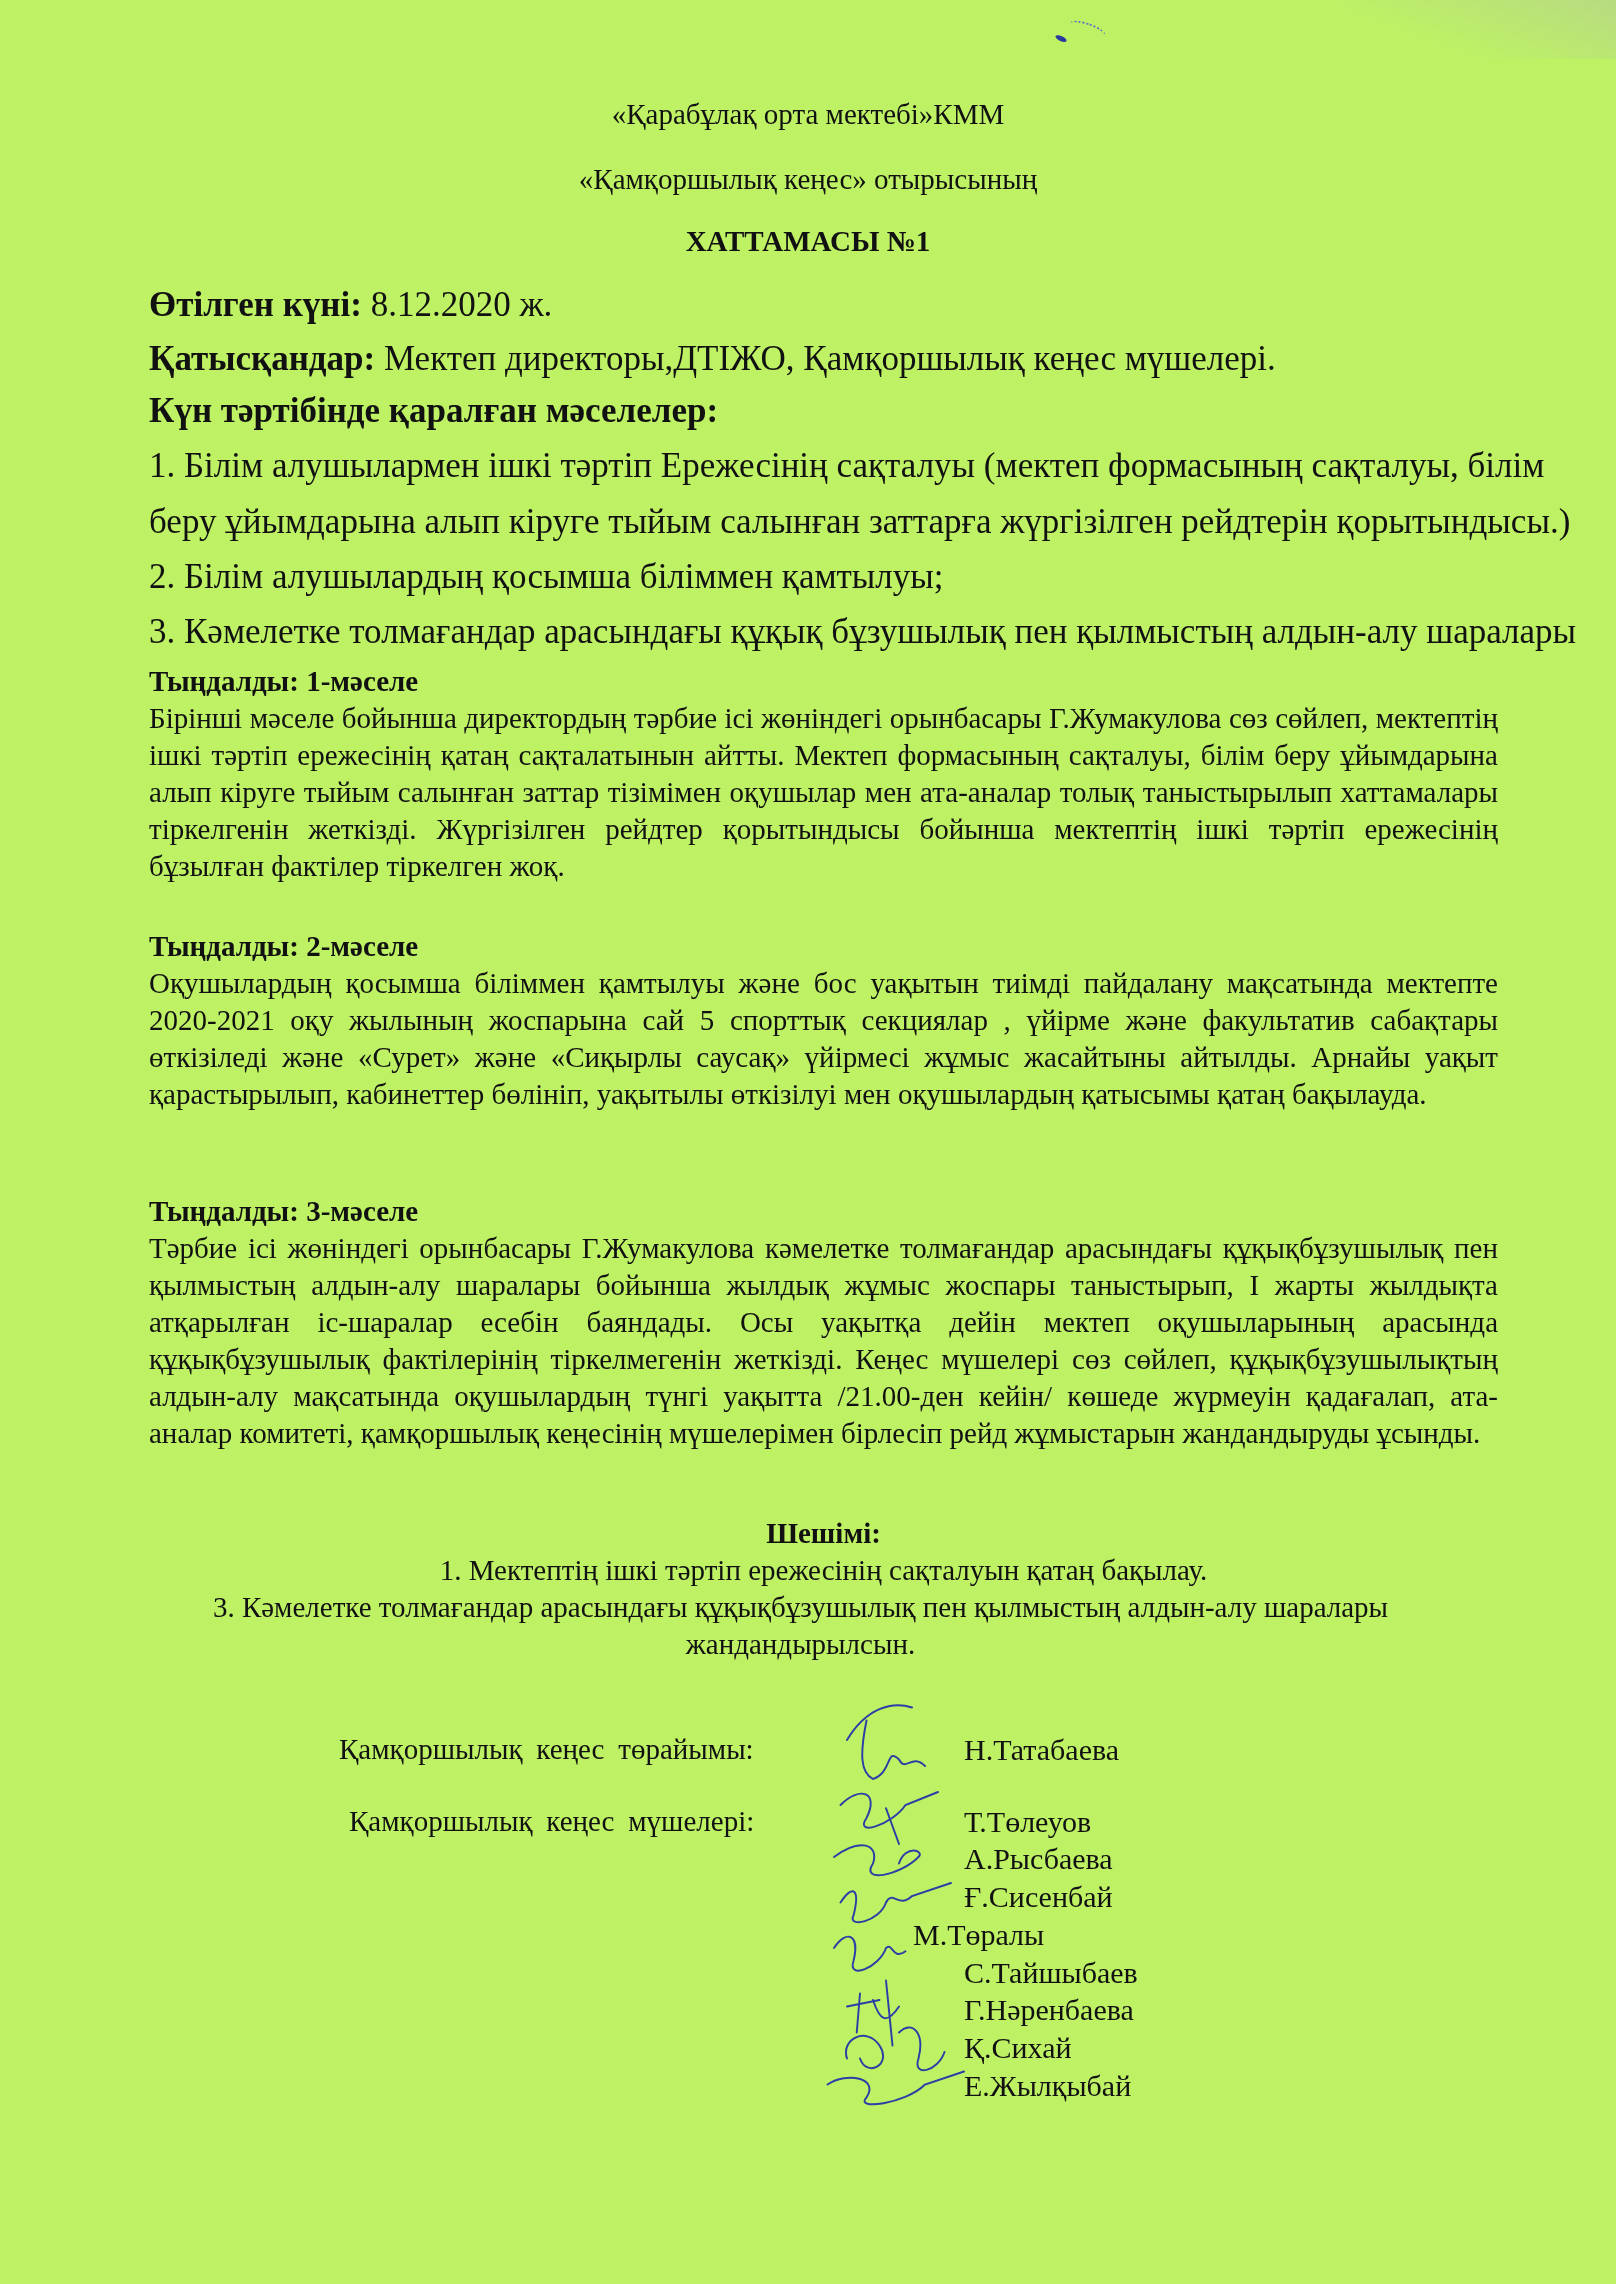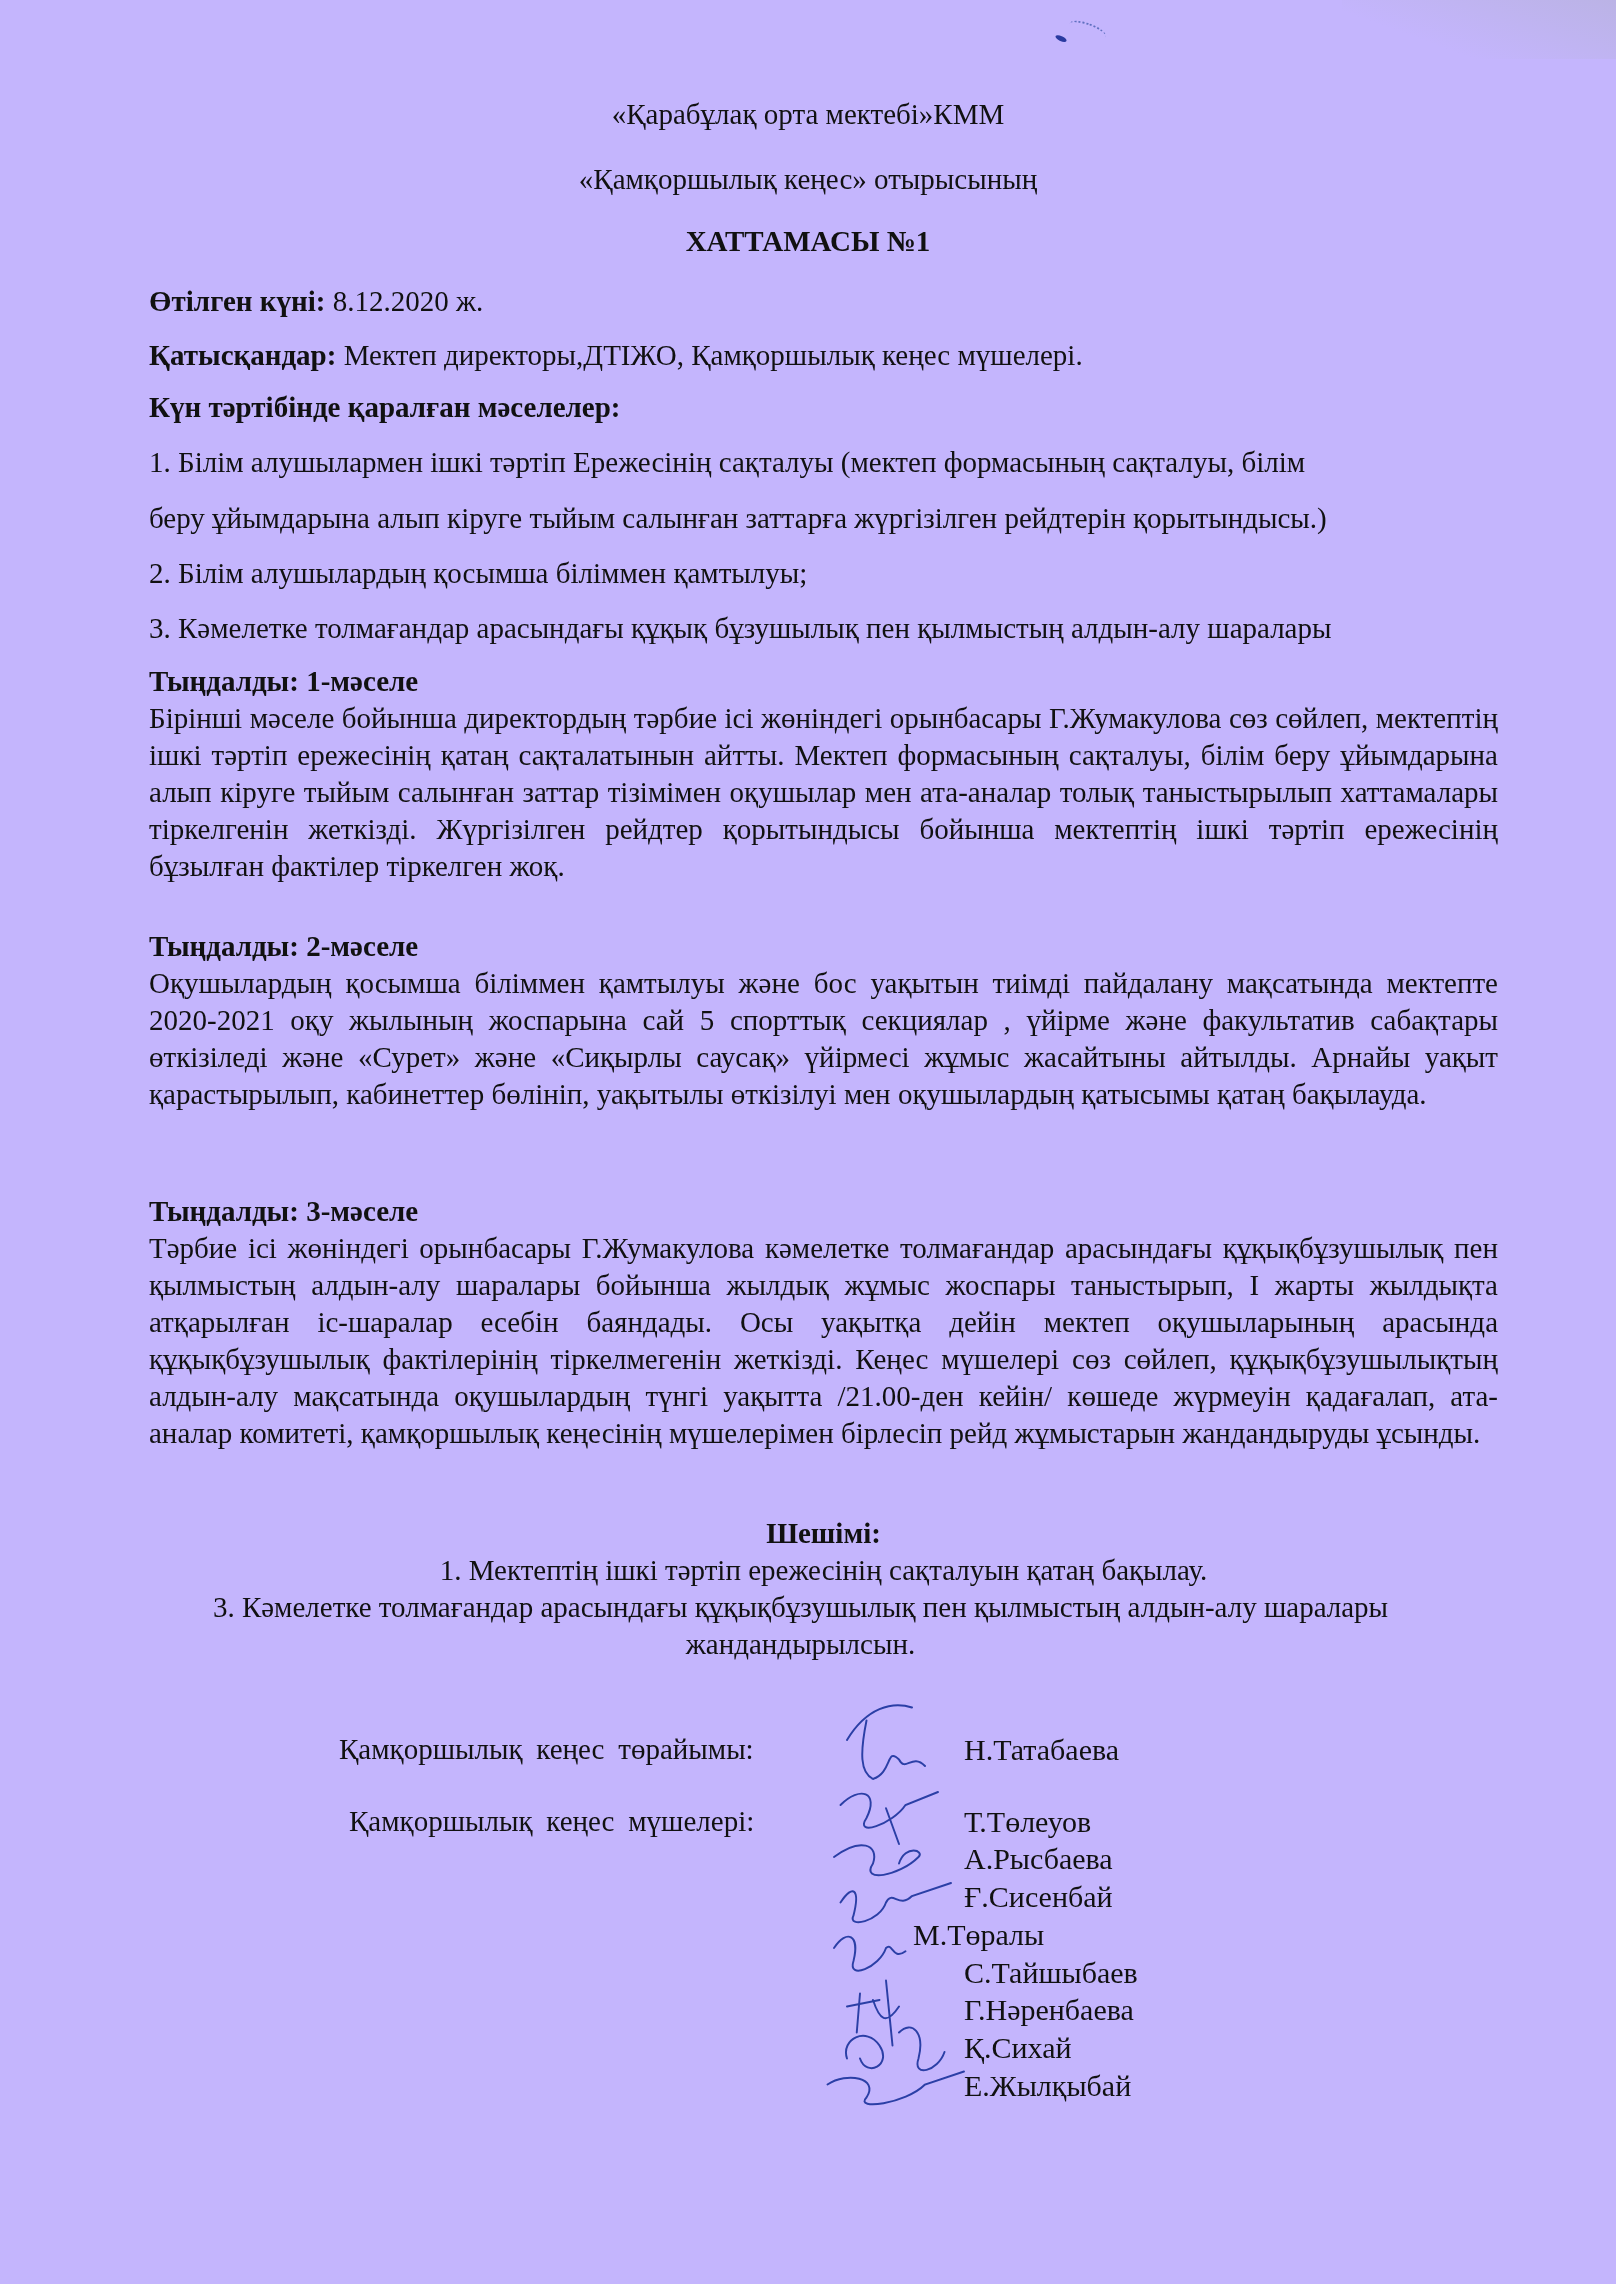--- a/index.html
+++ b/index.html
@@ -1,29 +1,29 @@
 <!DOCTYPE html>
 <html style="font-size:10.4px"><head>
 <meta charset="utf-8">
 <style>
   html, body { margin: 0; padding: 0; background: #ffffff; }
   body { width: 1616px; height: 2284px; position: relative; overflow: hidden;
          font-family: "Liberation Serif", "DejaVu Serif", serif; color: #111; }
-  .page { position: absolute; left: 0; top: 0; width: 1616px; height: 2284px; background: #c4b5fd; }
+  .page { position: absolute; left: 0; top: 0; width: 1616px; height: 2284px; background: #bef264; }
   .scan-shadow { position: absolute; right: 0; top: 0; width: 274px; height: 59px;
          background: linear-gradient(200deg, rgba(170,175,185,0.35), rgba(255,255,255,0) 70%); }
   .ink-mark { position: absolute; left: 1055px; top: 36px; width: 11.7px; height: 5.2px; border-radius: 50%; background: #2a3aa0; transform: rotate(25deg); }
   .ink-mark2 { position: absolute; left: 1068px; top: 23px; width: 39px; height: 13px; border-top: 2px dotted #6070c0; border-radius: 50%; transform: rotate(20deg); }
 
   .center { position: absolute; left: 0; width: 1616px; text-align: center; font-size: 29px; }
   .h1 { top: 98px; }
   .h2 { top: 163px; }
   .h3 { top: 225px; font-weight: bold; }
 
-  .line { position: absolute; left: 149px; font-size: 29px; white-space: nowrap; }
+  .line { position: absolute; left: 149px; font-size: 35px; white-space: nowrap; }
   .b { font-weight: bold; }
 
   .para { position: absolute; left: 149px; width: 1349px; font-size: 29px; line-height: 37px; text-align: justify; }
   .para-head { font-weight: bold; display: block; }
 
   .sig-label { position: absolute; font-size: 29px; white-space: nowrap; word-spacing: 6.5px; }
   .sig-name { position: absolute; left: 964px; font-size: 30px; white-space: nowrap; }
   .sig-scribble { position: absolute; left: 821px; top: 1694px; width: 169px; height: 417px; }
 </style>
 </head>

